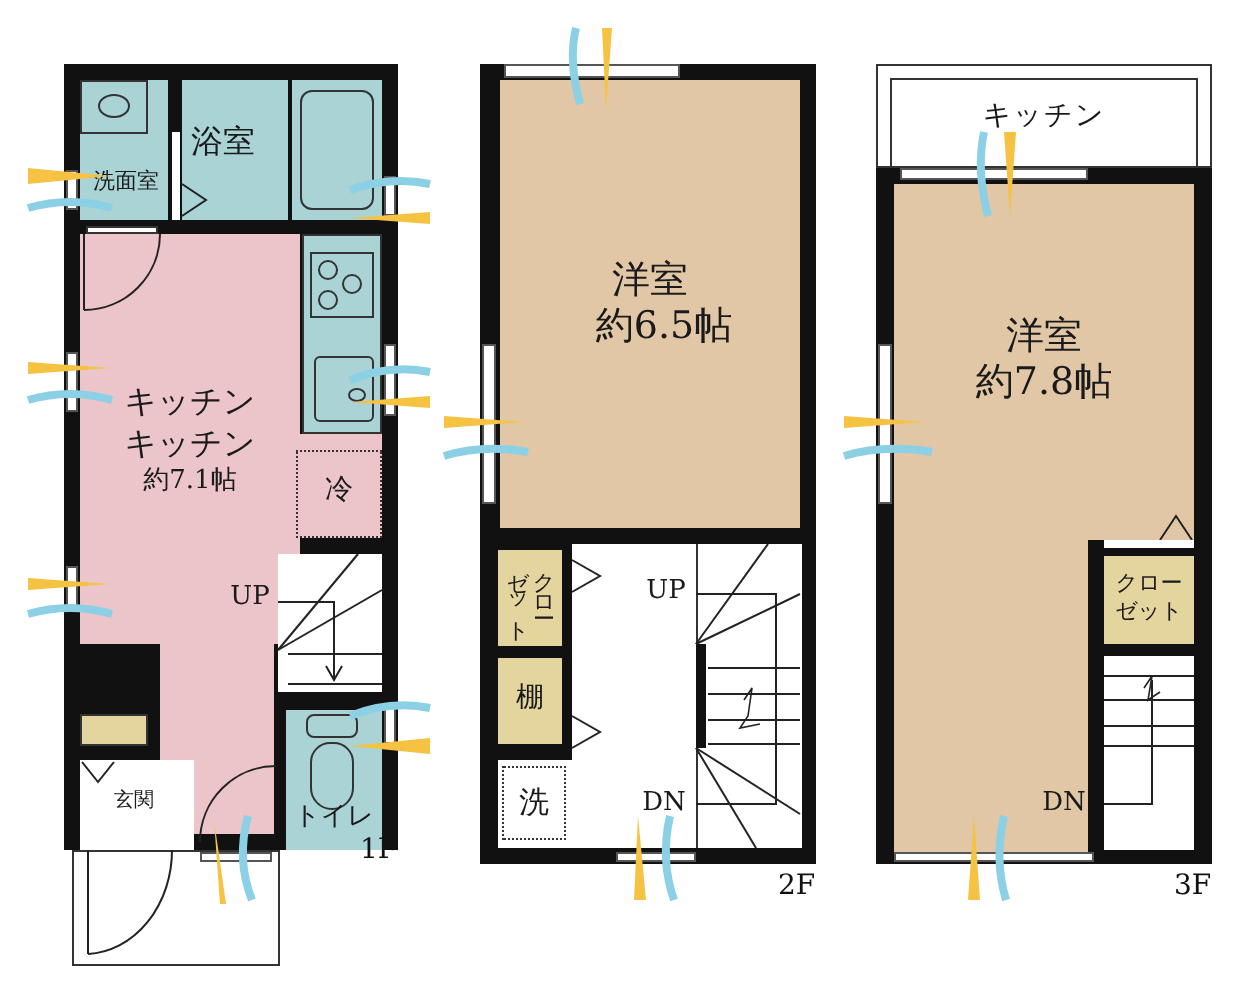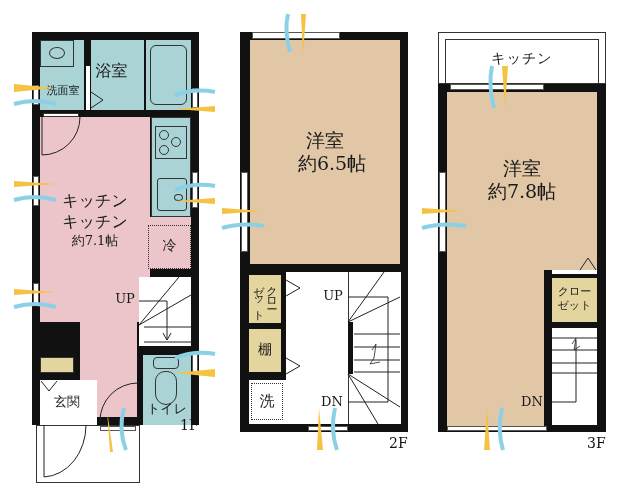--- a/index.html
+++ b/index.html
@@ -77,21 +77,21 @@
     <div class="abs" style="left:0;top:0;width:26px;height:12px;border:1px solid #333;border-radius:4px;box-sizing:border-box;background:#a9d3d5;"></div>
     <div class="abs" style="left:2px;top:14px;width:22px;height:34px;border:1px solid #333;border-radius:11px 11px 12px 12px;box-sizing:border-box;"></div>
   </div>
   <div class="lbl" style="left:143px;top:402px;width:48px;font-size:13px;text-align:center;">トイレ</div>
 
   <div class="room" style="left:40px;top:357px;width:34px;height:16px;background:#e4d59e;border:1px solid #333;box-sizing:border-box;"></div>
   <div class="room" style="left:40px;top:380px;width:57px;height:45px;background:#fff;"></div>
   <svg style="left:41px;top:381px;" width="16" height="12">
       <polyline points="0,0 8,10 16,0" fill="none" stroke="#222" stroke-width="1"></polyline>
     </svg>
-  <div class="lbl" style="left:40px;top:395px;width:54px;font-size:13px;">玄関</div>
+  <div class="lbl" style="left:40px;top:395px;width:54px;font-size:10px;">玄関</div>
   <svg style="left:100px;top:383px;" width="38" height="38">
       <path d="M0,38 A38,38 0 0 1 38,0" fill="none" stroke="#222" stroke-width="1"></path>
     </svg>
 
   <div class="abs" style="left:36px;top:425px;width:104px;height:58px;border:1.2px solid #333;box-sizing:border-box;background:#fff;"></div>
   <svg style="left:44px;top:425px;" width="44" height="54">
       <line x1="0" y1="0" x2="0" y2="52" stroke="#222" stroke-width="1"></line>
       <path d="M0,52 A44,52 0 0 0 42,0" fill="none" stroke="#222" stroke-width="1"></path>
     </svg>
 

